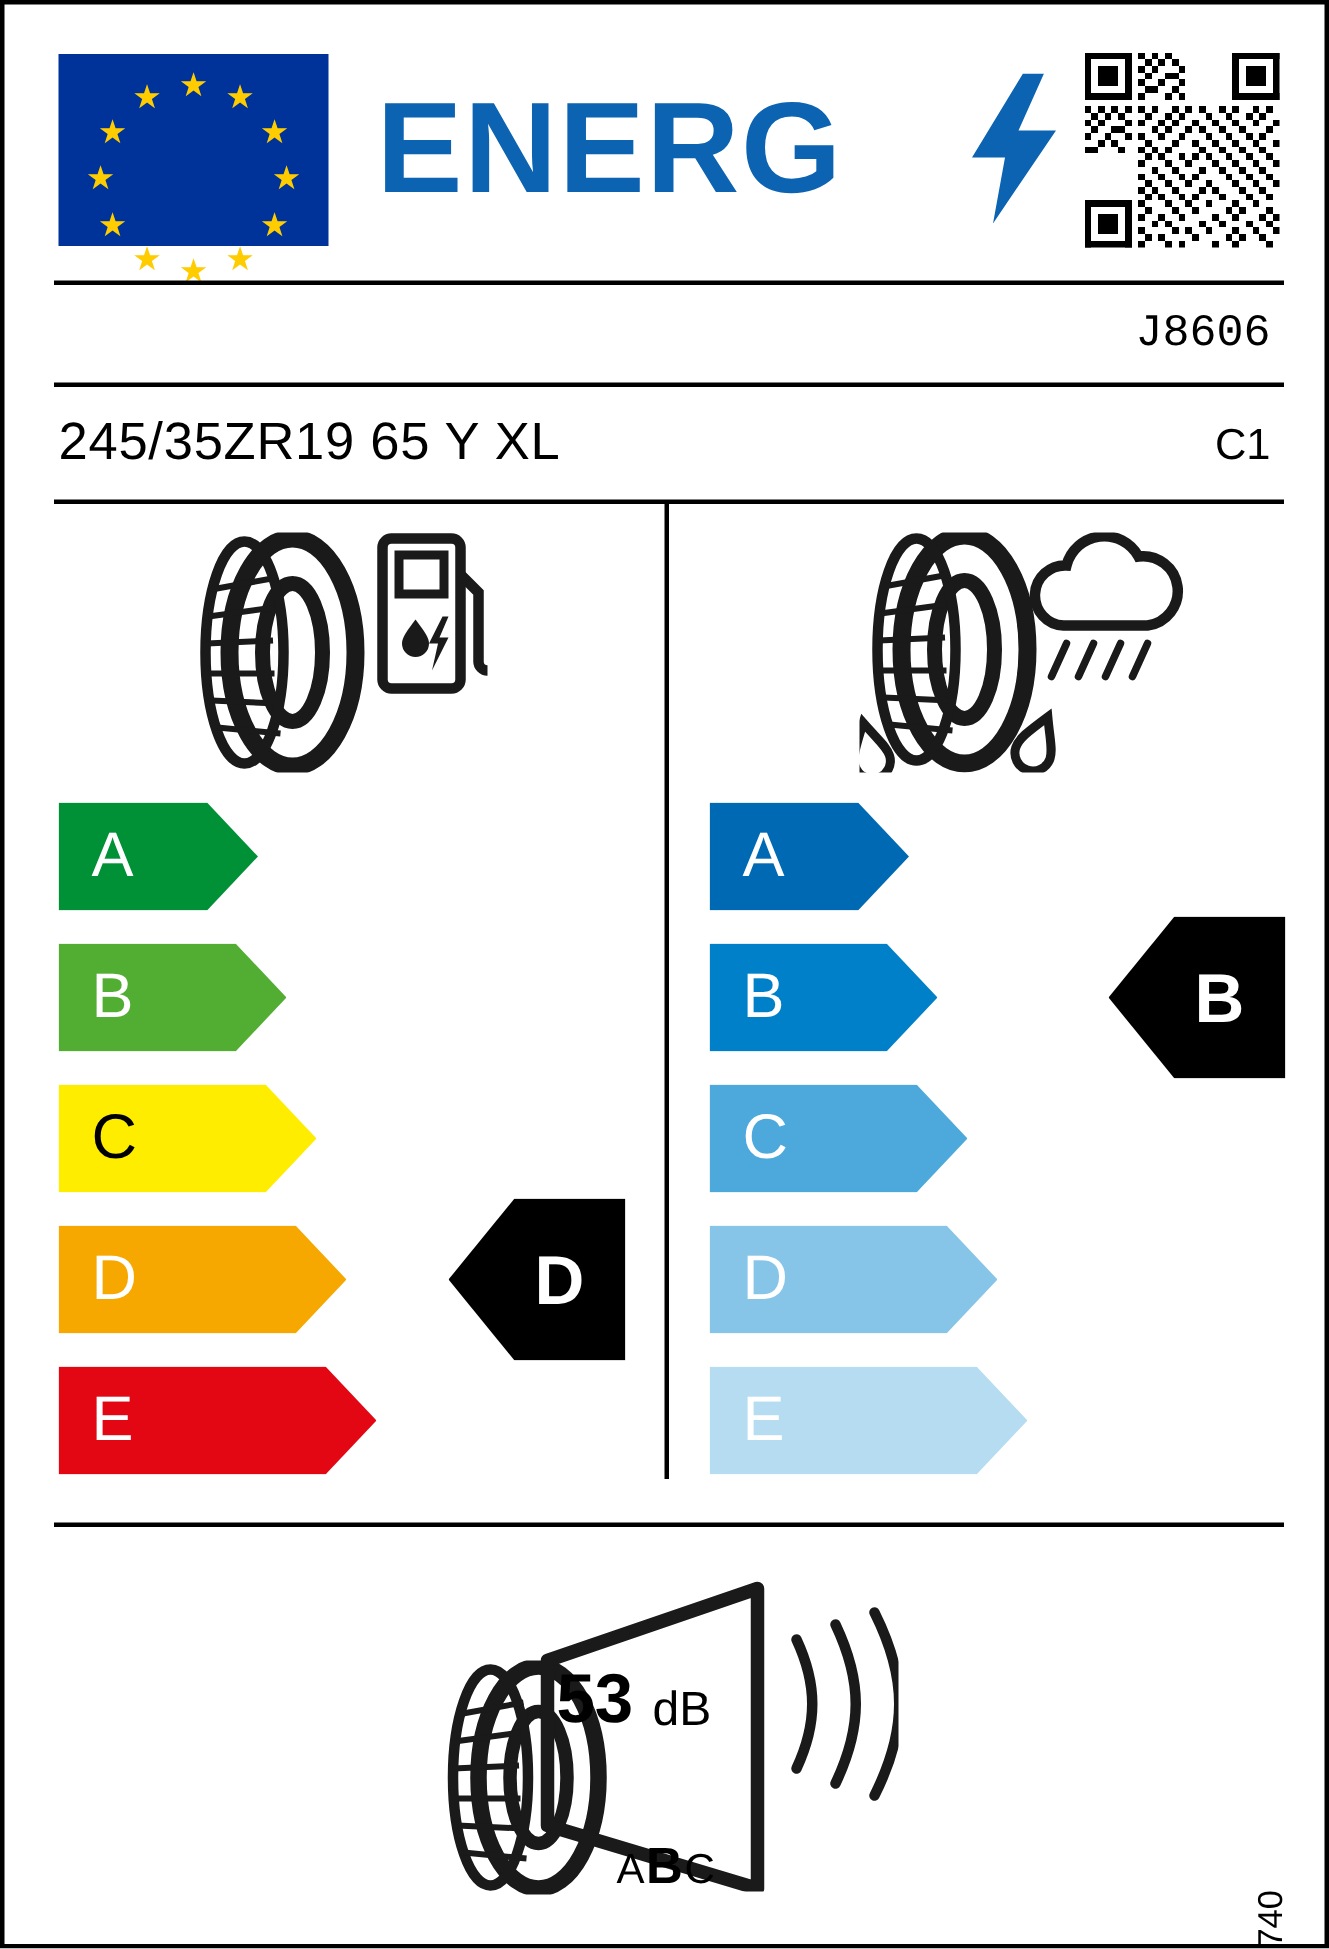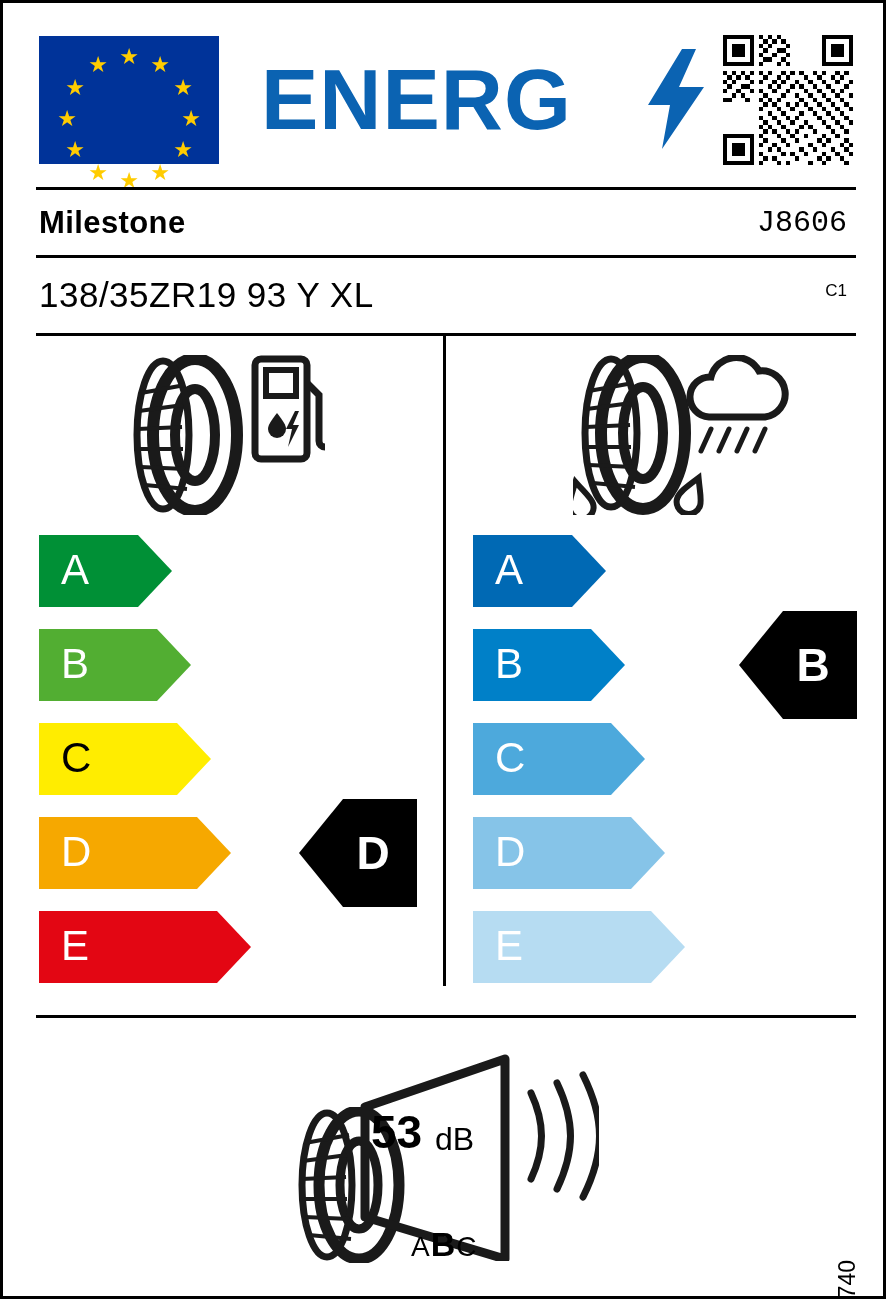--- a/index.html
+++ b/index.html
@@ -39,21 +39,21 @@
     position: absolute;
     color: #FFCC00;
     font-size: 22px;
     line-height: 22px;
     width: 22px;
     height: 22px;
     text-align: center;
   }
   .energy-word {
     position: absolute;
-    left: 258px;
+    left: 248px;
     top: 47px;
     font-size: 86px;
     font-weight: bold;
     letter-spacing: 1px;
     color: #0B63B2;
     font-family: "Liberation Sans", sans-serif;
   }
   .bolt {
     position: absolute;
     left: 645px;
@@ -95,21 +95,21 @@
     position: absolute;
     left: 36px;
     top: 272px;
     font-size: 35px;
     letter-spacing: .5px;
   }
   .tyre-class {
     position: absolute;
     right: 36px;
     top: 278px;
-    font-size: 17px;
+    font-size: 29px;
   }
 
   
   .vdiv {
     position: absolute;
     width: 3px;
     background: #000000;
   }
 
   
@@ -437,26 +437,25 @@
           <rect x="14" y="28" width="1" height="1"></rect>
           <rect x="19" y="28" width="1" height="1"></rect>
           <rect x="22" y="28" width="1" height="1"></rect>
           <rect x="27" y="28" width="1" height="1"></rect>
       </g>
     </svg>
   </div>
 
   <div class="rule" style="left:33px; top:184px; width:820px;"></div>
 
-  <div class="brand">Milestone</div>
   <div class="model">J8606</div>
 
   <div class="rule" style="left:33px; top:252px; width:820px;"></div>
 
-  <div class="tyre-size">138/35ZR19 93 Y XL</div>
+  <div class="tyre-size">245/35ZR19 65 Y XL</div>
   <div class="tyre-class">C1</div>
 
   <div class="rule" style="left:33px; top:330px; width:820px;"></div>
 
   <div class="vdiv" style="left:440px; top:333px; height:650px;"></div>
 
   <svg class="picto" style="left:122px; top:352px; width:140px; height:160px;" viewBox="0 0 140 160">
     <ellipse cx="70" cy="80" rx="42" ry="76" fill="none" stroke="#1a1a1a" stroke-width="12"></ellipse>
     <ellipse cx="70" cy="80" rx="20" ry="46" fill="none" stroke="#1a1a1a" stroke-width="10"></ellipse>
     <ellipse cx="38" cy="80" rx="26" ry="74" fill="none" stroke="#1a1a1a" stroke-width="7"></ellipse>

